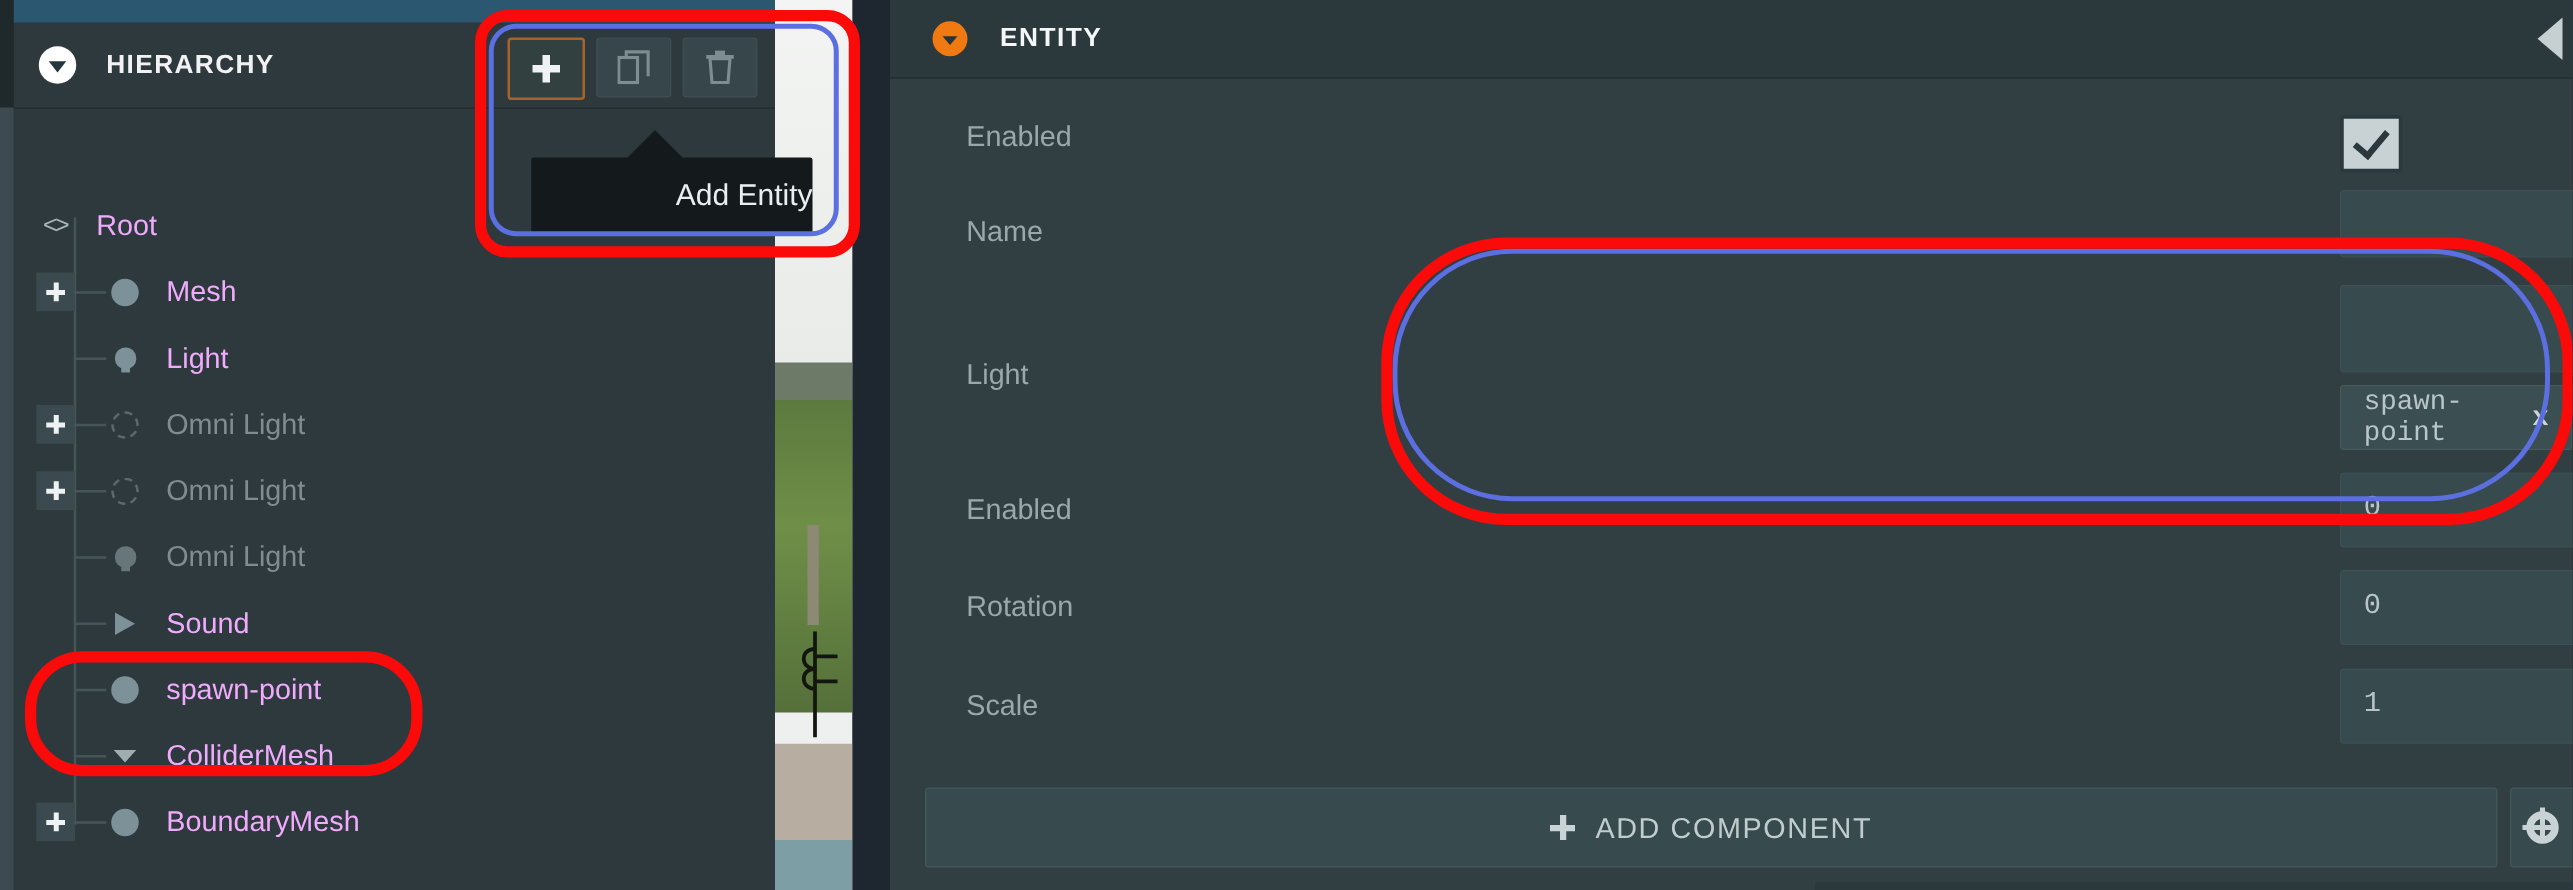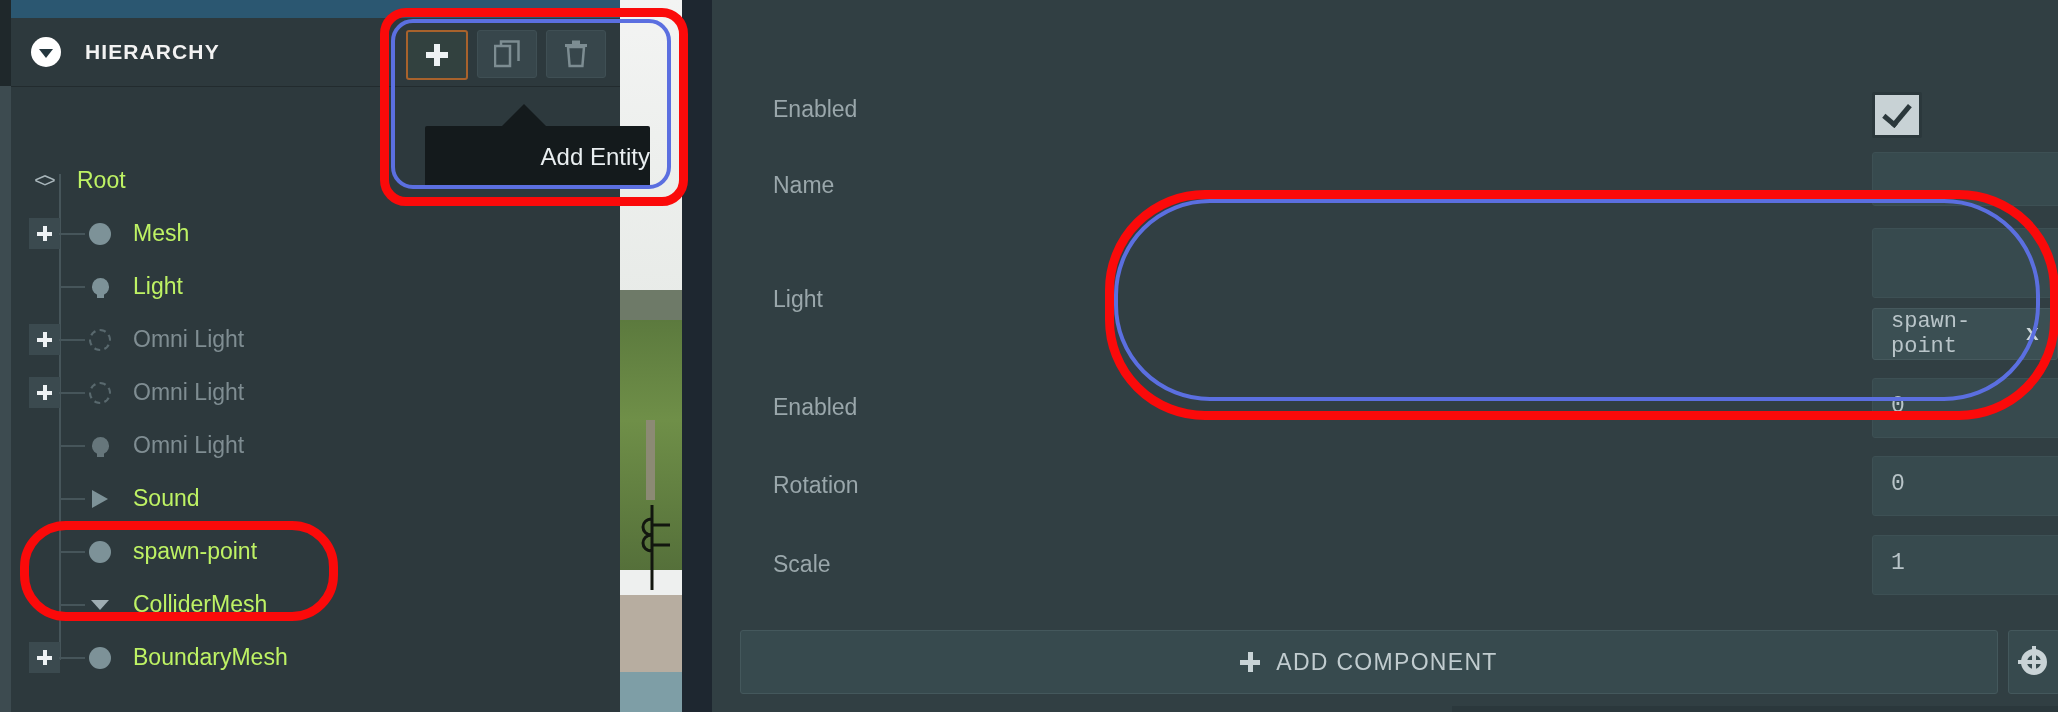--- a/index.html
+++ b/index.html
@@ -41,21 +41,21 @@
 
   
   #tree{position:absolute;left:11px;top:130px;width:609px;bottom:0;padding-top:6px;}
   .trow{position:relative;height:53px;display:flex;align-items:center;}
   .exp{position:absolute;left:18px;top:11px;width:31px;height:31px;background:#3b4a4f;
       display:flex;align-items:center;justify-content:center;}
   .exp .p{position:relative;width:15px;height:15px;}
   .exp .p:before,.exp .p:after{content:"";position:absolute;background:#eef2f4;}
   .exp .p:before{left:5.5px;top:0;width:4px;height:15px;}
   .exp .p:after{left:0;top:5.5px;width:15px;height:4px;}
-  .tlabel{font-size:23px;color:#bef264;white-space:nowrap;}
+  .tlabel{font-size:23px;color:#f0abfc;white-space:nowrap;}
   .tlabel.dim{color:#7f8d92;}
   .ticon{width:30px;display:flex;align-items:center;justify-content:center;flex:0 0 30px;}
 
   .ic-code{color:#a9b6bb;font-size:20px;letter-spacing:-2px;}
   .ic-bulb{width:17px;height:17px;border-radius:50% 50% 45% 45%;background:#7d9298;position:relative;}
   .ic-bulb:after{content:"";position:absolute;left:5px;top:15px;width:7px;height:5px;background:#7d9298;}
   .ic-bulb.dim{background:#66767b;}
   .ic-bulb.dim:after{background:#66767b;}
   .ic-sphere{width:22px;height:22px;border-radius:50%;background:#7d9298;}
   .ic-dashed{width:22px;height:22px;border-radius:50%;border:2px dashed #59696e;box-sizing:border-box;}
@@ -280,20 +280,27 @@
     <svg class="vp-fence" viewBox="0 0 44 85">
       <path d="M22 0 V85 M22 14 C10 14 10 30 22 30 C10 30 10 46 22 46 M22 20 H40 M22 40 H40" fill="none" stroke="#12160f" stroke-width="3"></path>
     </svg>
     <div class="vp-stone"></div>
     <div class="vp-water"></div>
   </div>
   <div id="vp-gutter"></div>
 
   <div id="inspector">
 
+    <div id="insp-header">
+      <span class="ent-dot">
+          <i></i>
+        </span>
+      <span id="insp-title">ENTITY</span>
+      <span id="collapse-arrow"></span>
+    </div>
 
     <div class="frow" style="top:96px;">
       <span class="flabel">Enabled</span>
     </div>
     <div style="position:absolute;left:1160px;top:92px;">
       <span class="chk">
           <i class="mark"></i>
         </span>
     </div>
 

